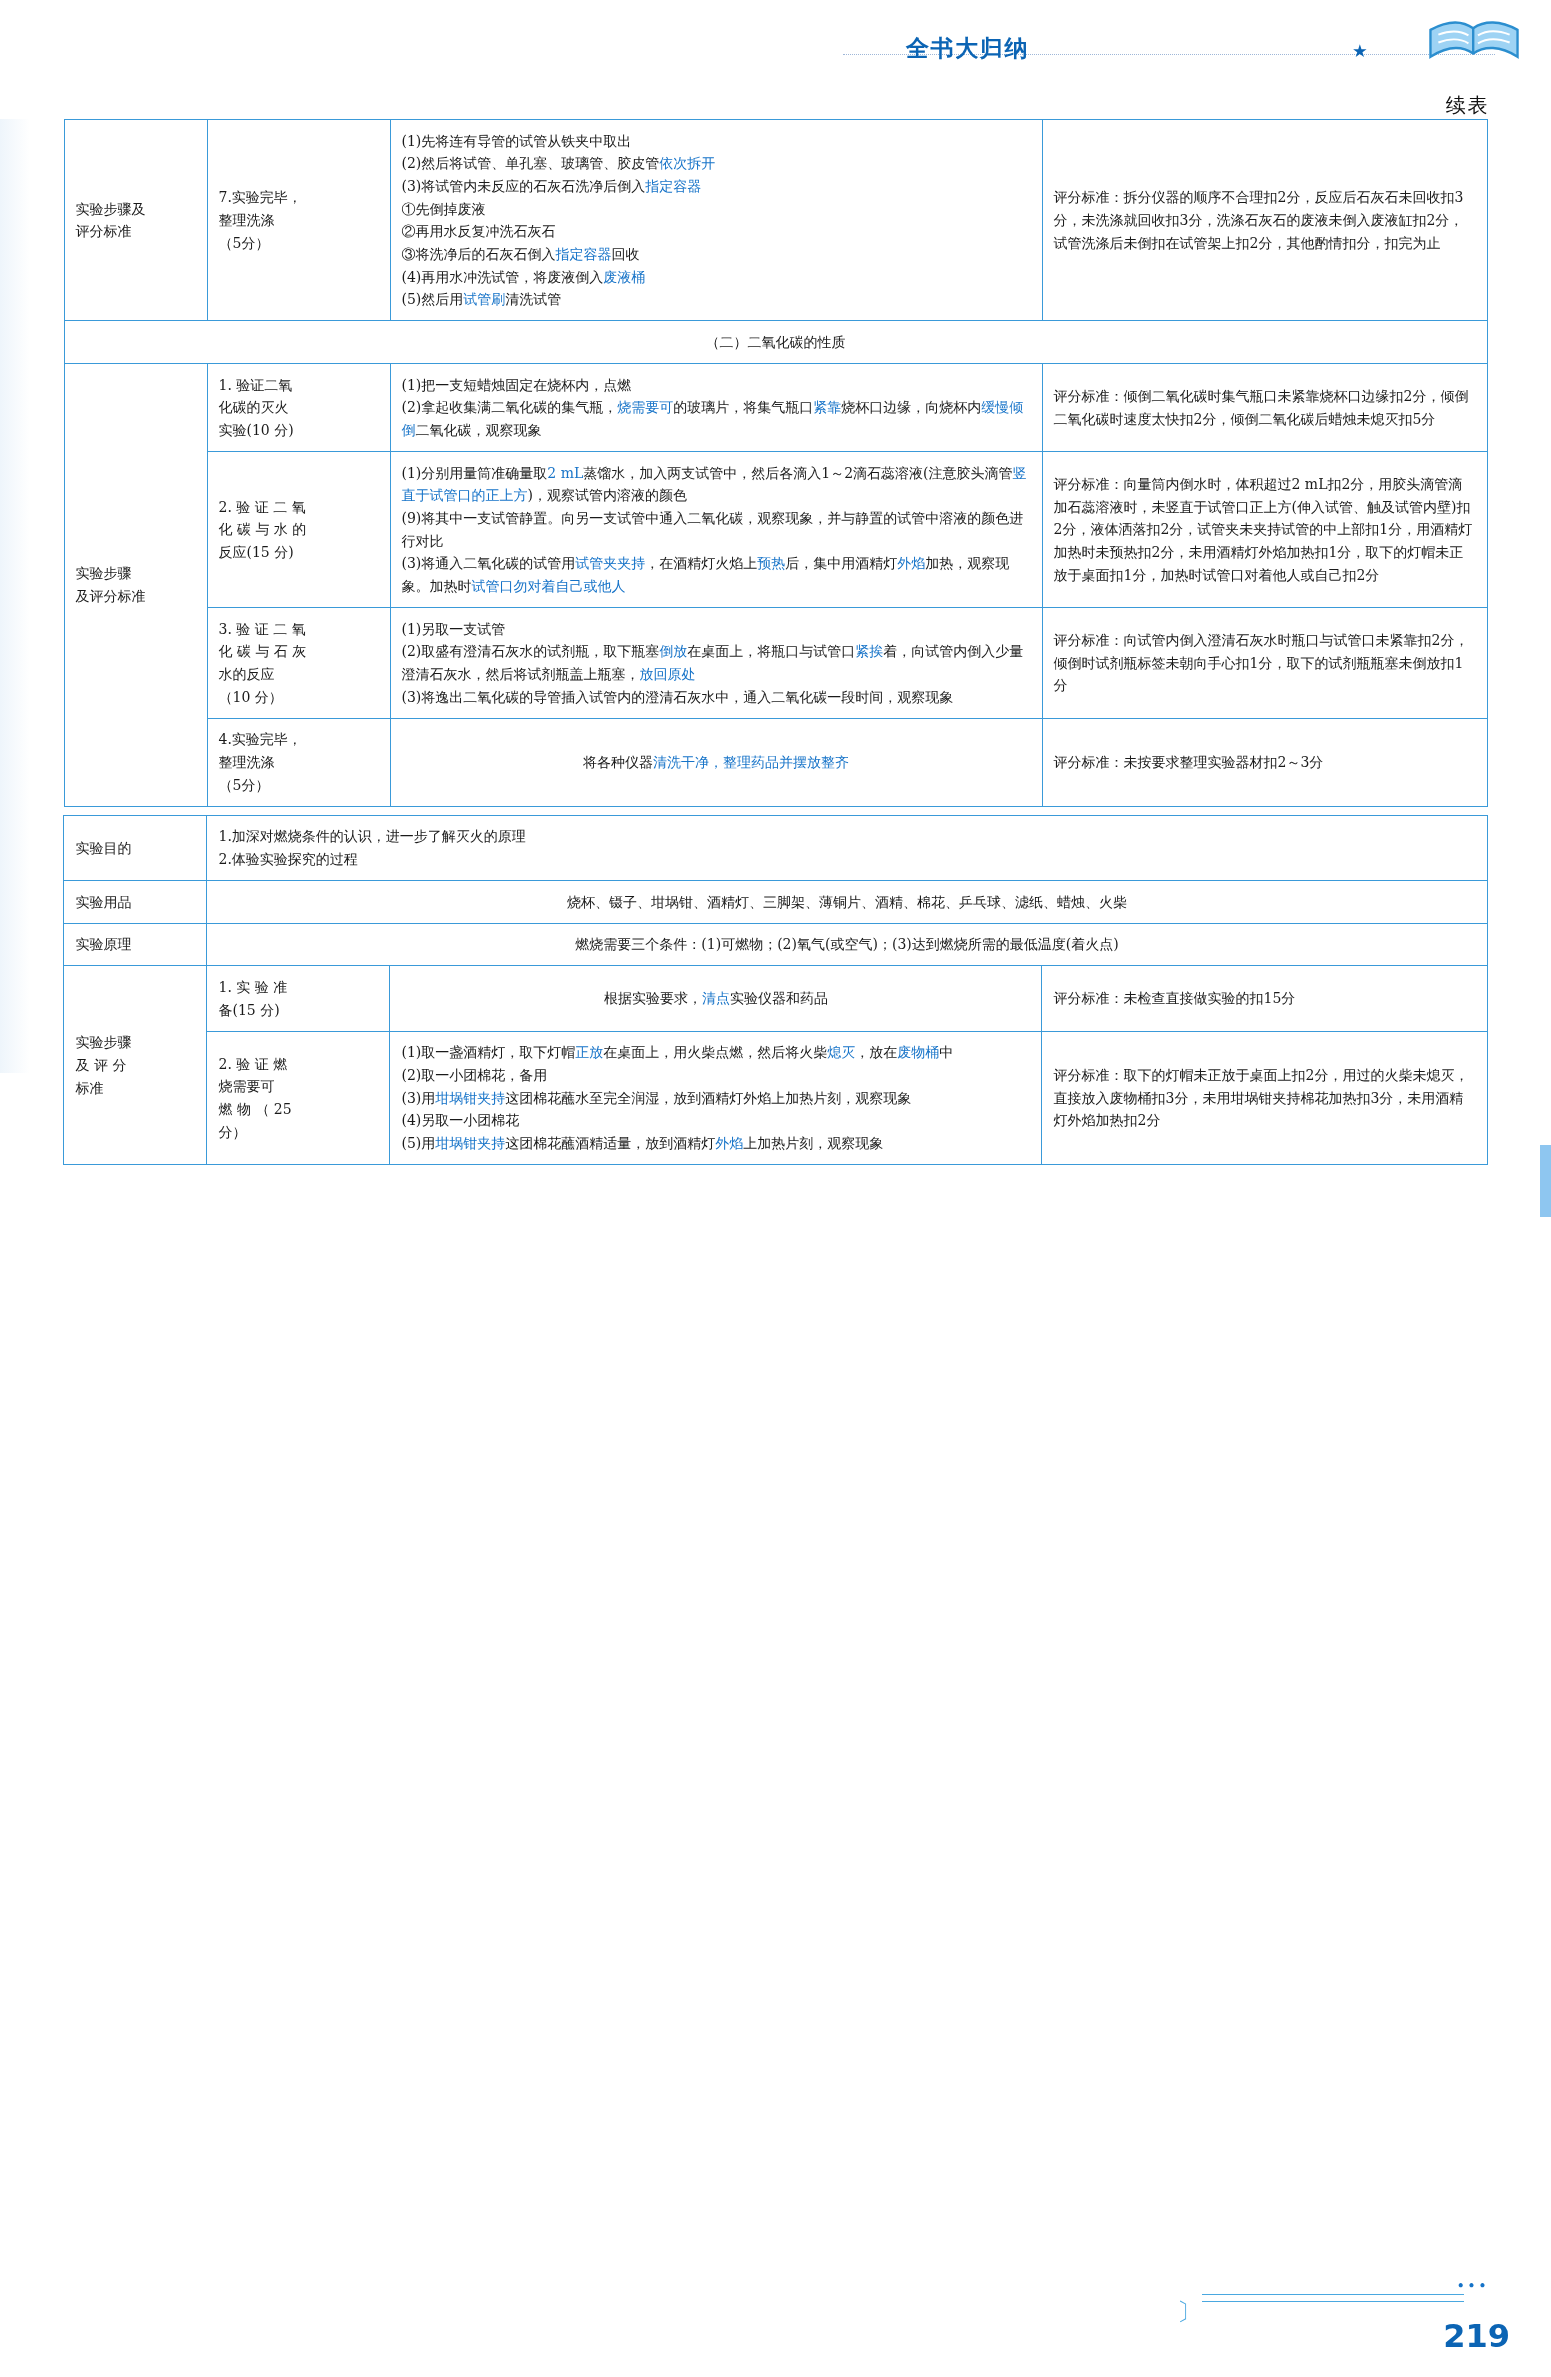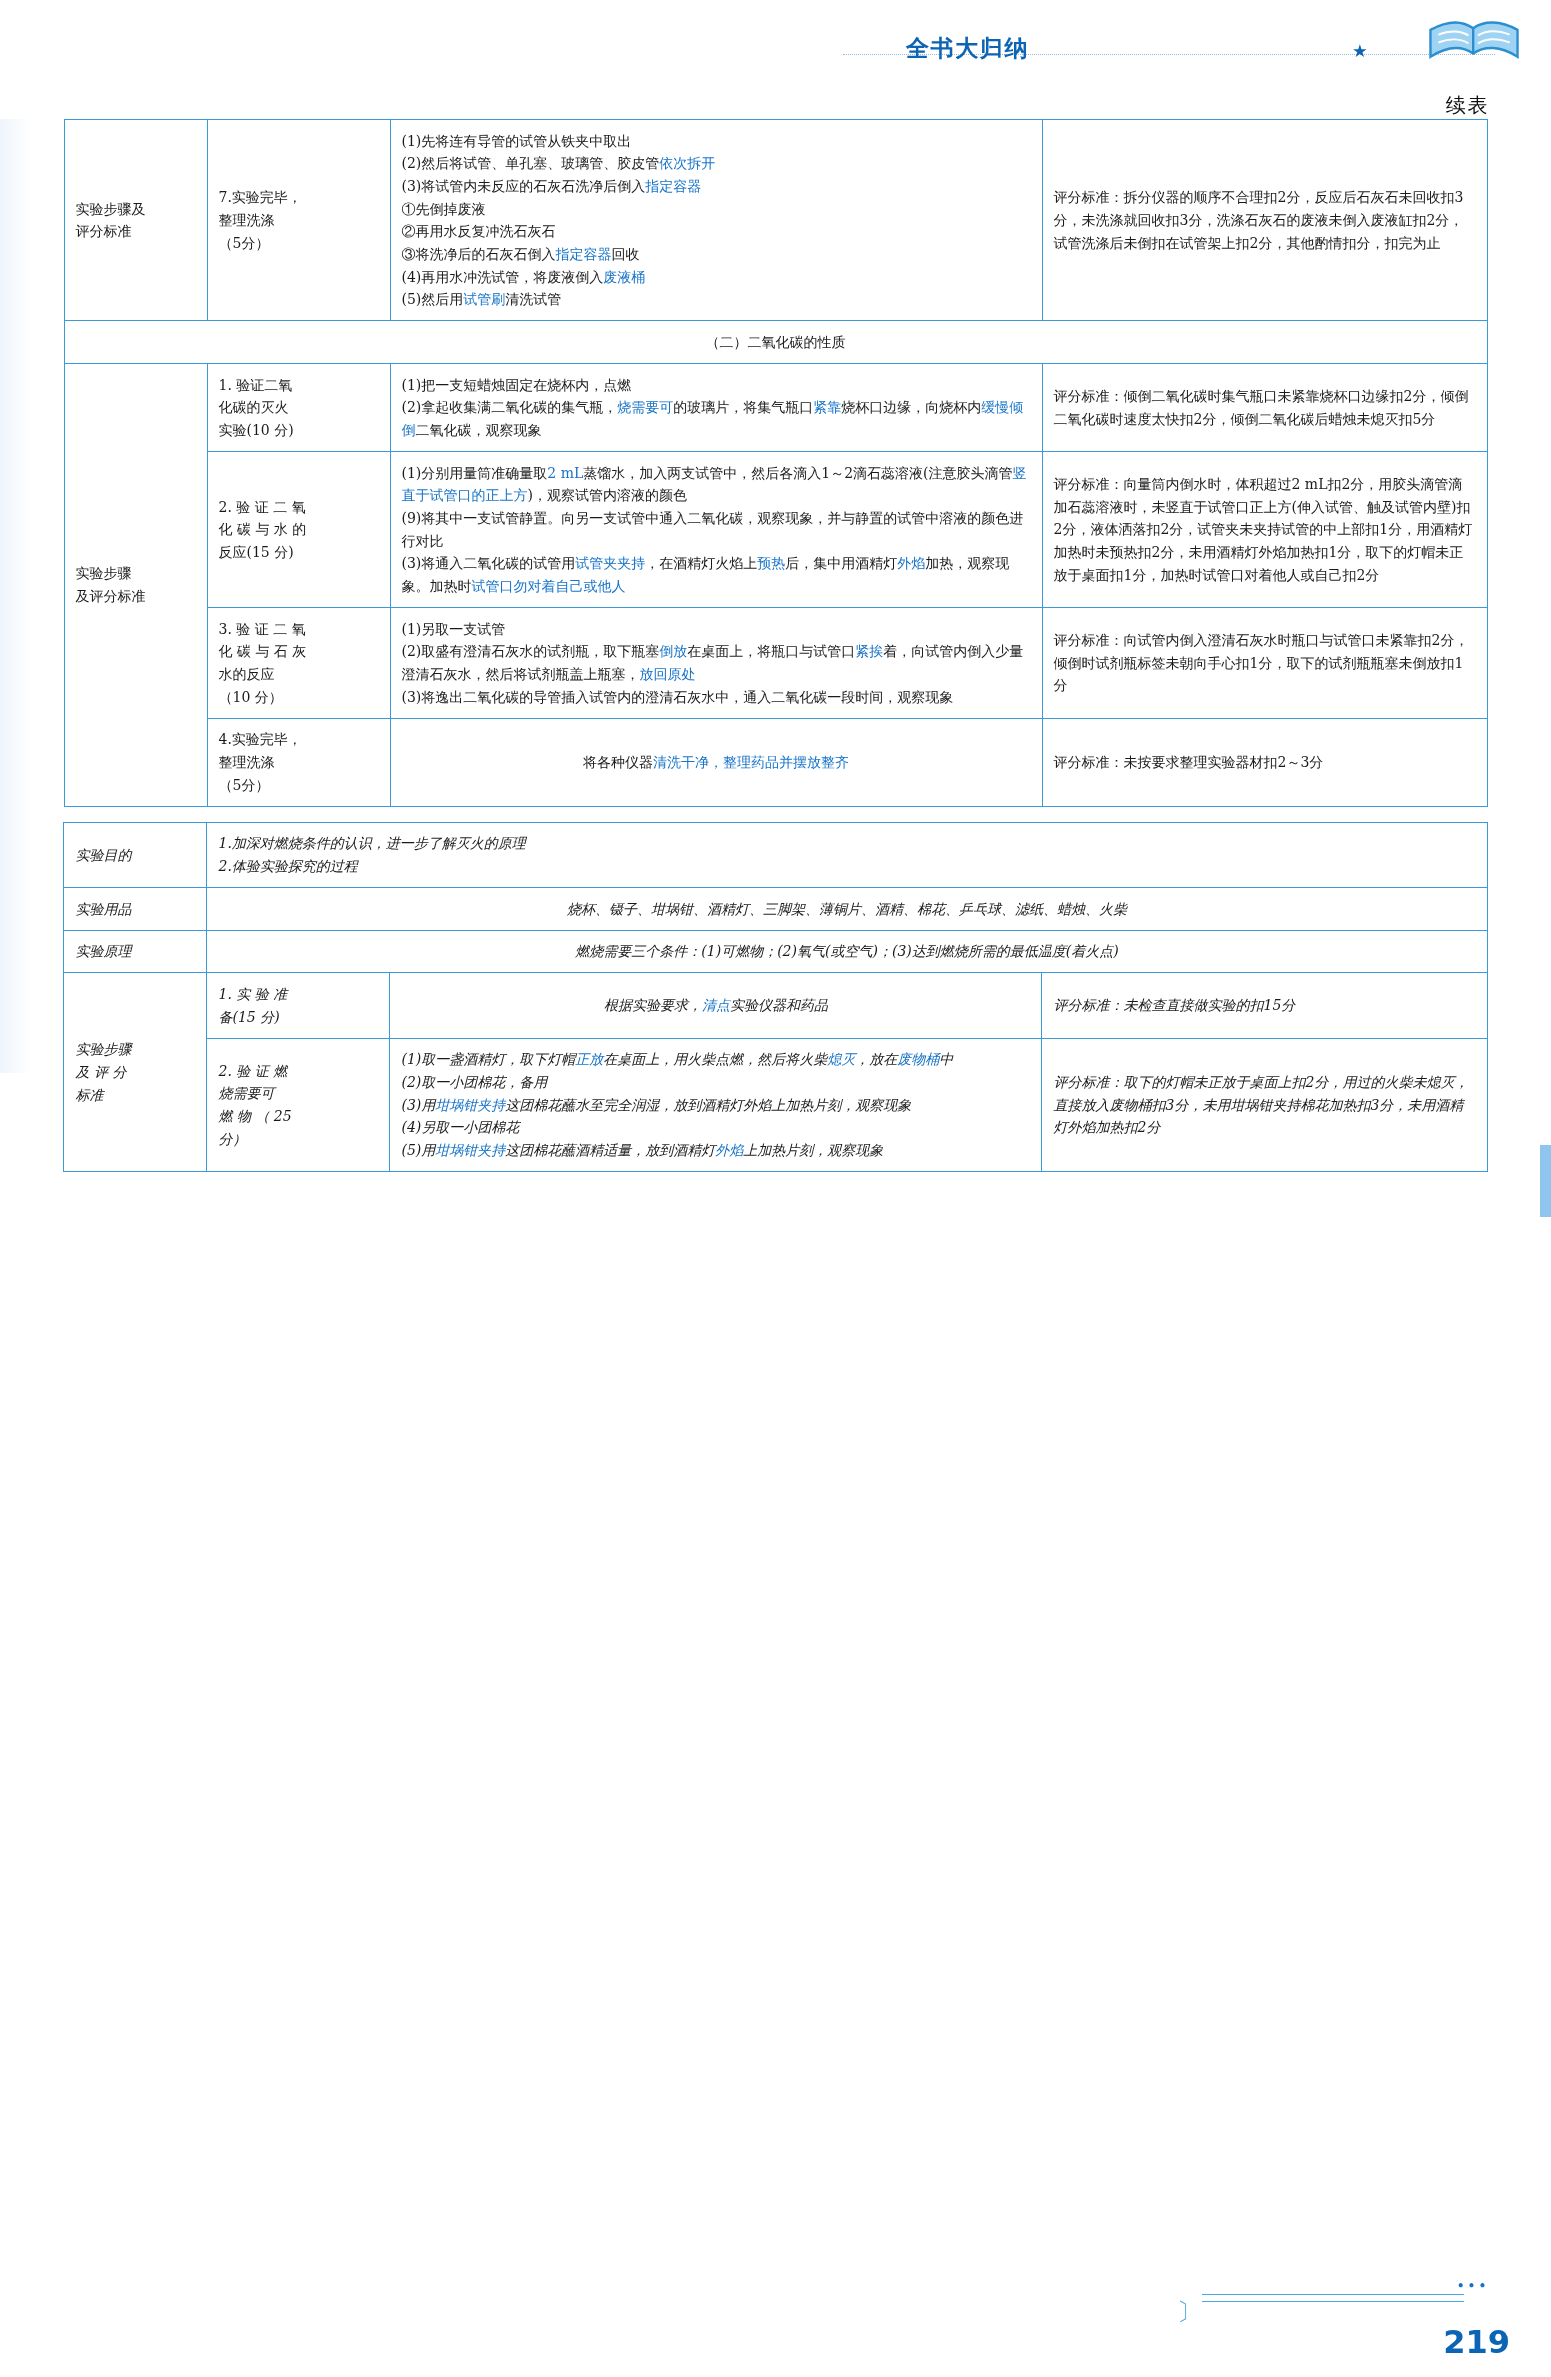--- a/index.html
+++ b/index.html
@@ -76,21 +76,21 @@
     width:1423px;
     border:1.6px solid #3a9ad9;
   }
   .tbl td{
     border:1.3px solid #3a9ad9;
     padding:9.5px 11px;
     vertical-align:middle;
     font-size:14px;
     line-height:1.62;
   }
-  .tbl.t2{ margin-top:7px;font-style:italic; }
+  .tbl.t2{ margin-top:0; }
   .wrap{
     position:relative;
     padding-top:8px;
   }
   .c-label{
     text-align:left;
     font-size:20.7px;
     line-height:1.6;
   }
   .c-sub{
@@ -133,21 +133,21 @@
   }
   .footer-dots{
     position:absolute;
     right:62px; bottom:83px;
     color:#1673c8;
     font-size:14.3px;
     letter-spacing:2.4px;
   }
   .page-num{
     position:absolute;
-    right:41px; bottom:16px;
+    right:41px; bottom:22px;
     font-size:32px;
     font-weight:bold;
     color:#0b64b4;
     font-family:"DejaVu Sans","Liberation Sans",sans-serif;
   }
   .footer-brace{
     position:absolute;
     right:350px; bottom:49px;
     color:#4aa8e0;
     font-size:24px;

